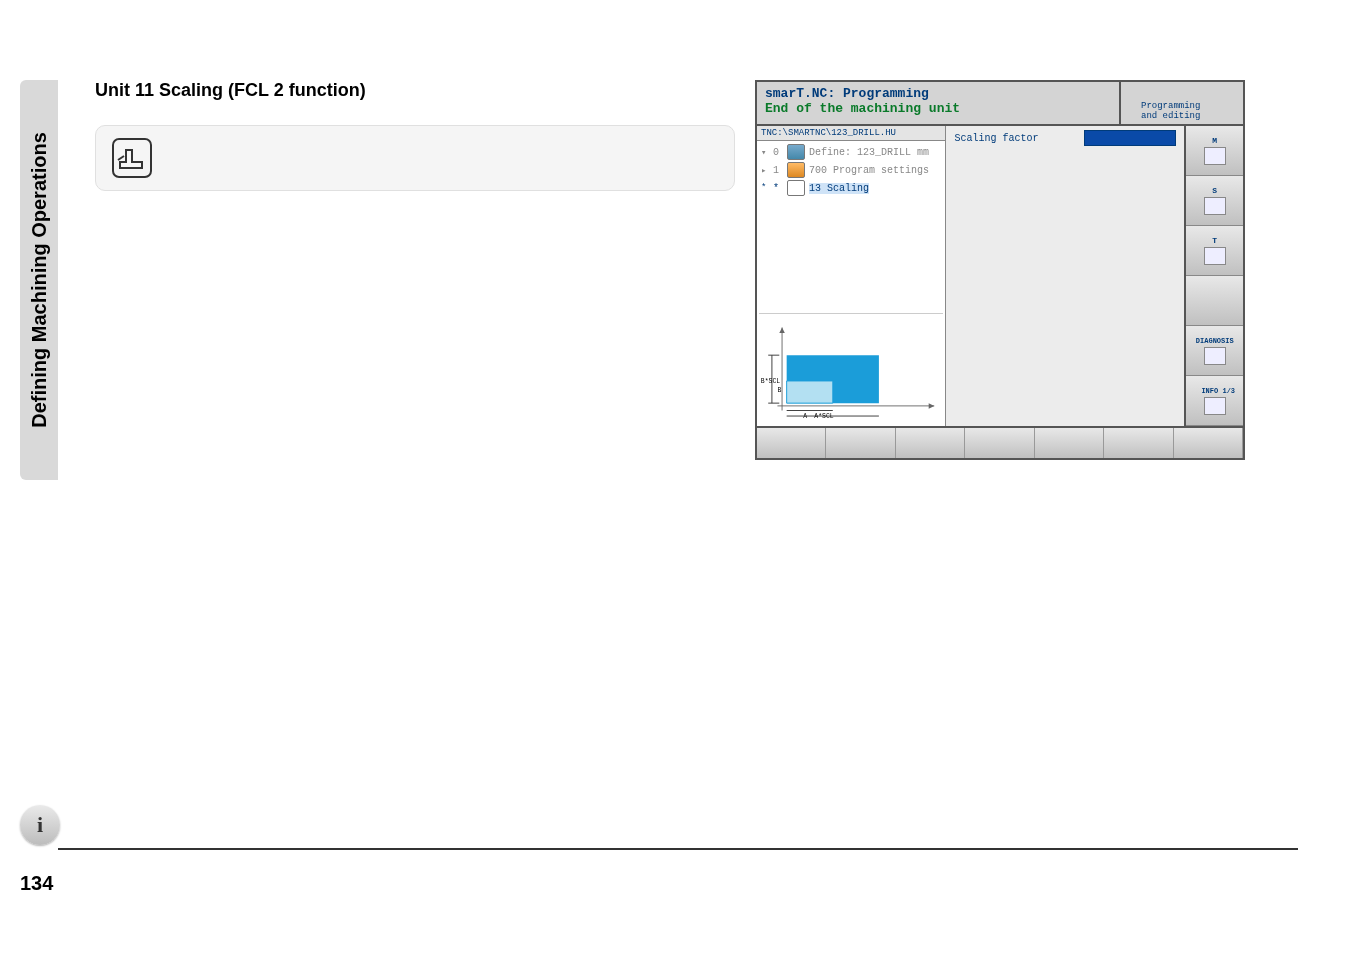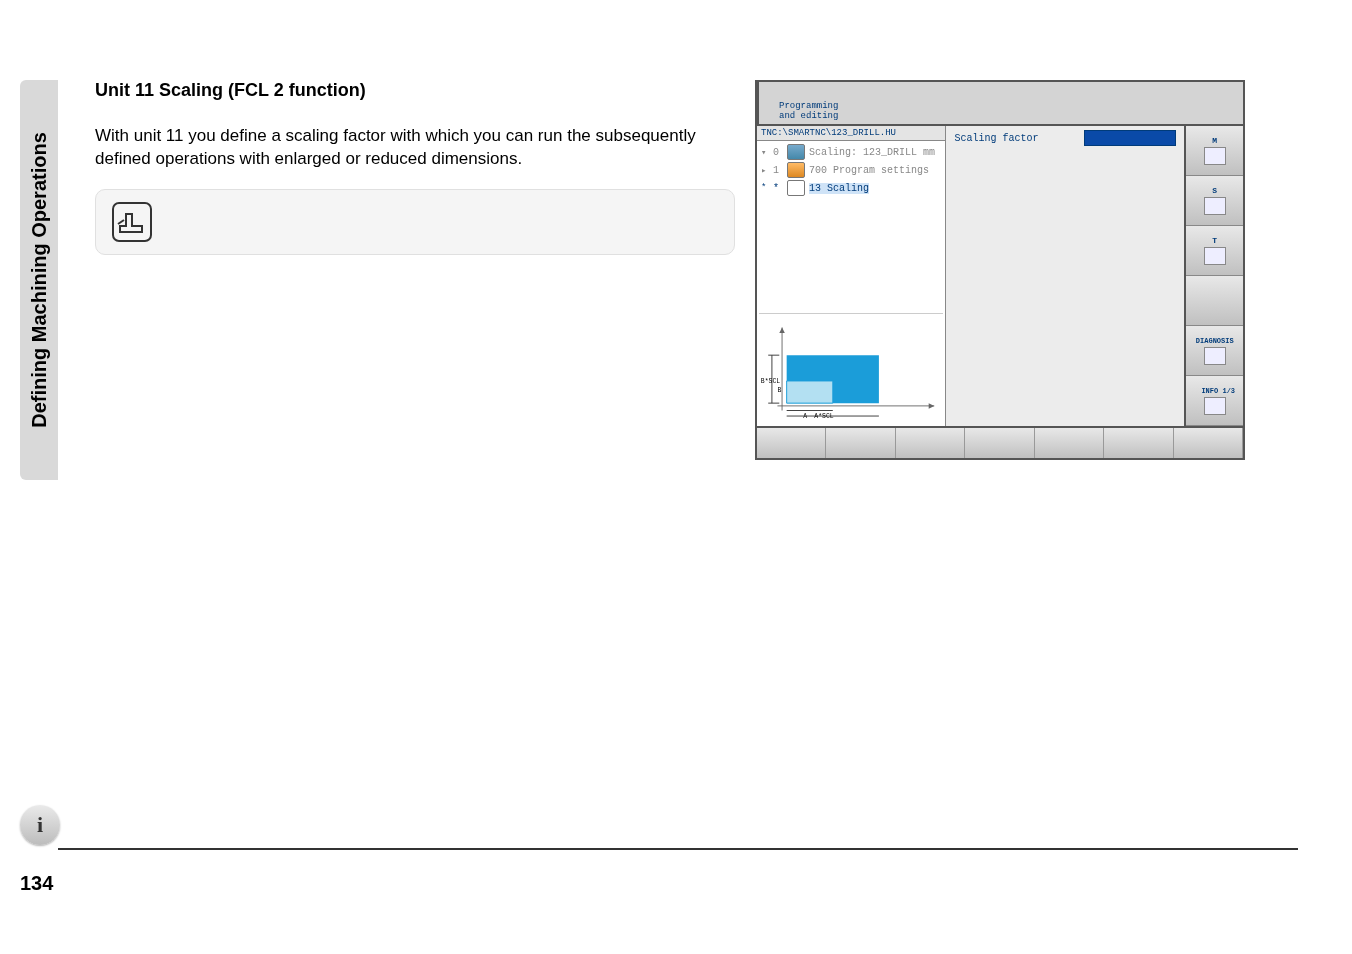--- a/index.html
+++ b/index.html
@@ -270,50 +270,53 @@
 </style>
 </head>
 <body>
 
 <div class="sidebar-tab">
   <div class="sidebar-tab-text">Defining Machining Operations</div>
 </div>
 
 <div class="main">
   <div class="section-title">Unit 11 Scaling (FCL 2 function)</div>
-  <div class="body-text">With unit 11 you define a scaling factor with which you can run the subsequently defined operations with enlarged or reduced dimensions.</div>
 
   <div class="note-box">
     <div class="note-icon">
       <svg viewBox="0 0 40 40">
         <rect x="1" y="1" width="38" height="38" rx="6" fill="none" stroke="#333" stroke-width="2"></rect>
         <path d="M8 24 L14 24 L14 12 L20 12 L20 24 L30 24 L30 30 L8 30 Z" fill="none" stroke="#333" stroke-width="2"></path>
         <path d="M6 22 L12 18" fill="none" stroke="#333" stroke-width="2"></path>
       </svg>
     </div>
   </div>
 </div>
 
 <div class="screen">
   <div class="screen-headerbar">
+    <div class="screen-title">
+      <div class="line1">smarT.NC: Programming</div>
+      <div class="line2">End of the machining unit</div>
+    </div>
     <div class="screen-mode">
       <div>Programming</div>
       <div>and editing</div>
     </div>
   </div>
 
   <div class="screen-body">
     <div class="screen-left">
       <div class="path-line">TNC:\SMARTNC\123_DRILL.HU</div>
       <div class="tree">
         <div class="tree-row">
           <span class="tri">▾</span>
           <span class="idx">0</span>
           <span class="tree-icon prog"></span>
-          <span class="label">Scaling: 123_DRILL mm</span>
+          <span class="label">Define: 123_DRILL mm</span>
         </div>
         <div class="tree-row">
           <span class="tri">▸</span>
           <span class="idx">1</span>
           <span class="tree-icon set"></span>
           <span class="label">700 Program settings</span>
         </div>
         <div class="tree-row selected">
           <span class="tri">*</span>
           <span class="idx">*</span>

